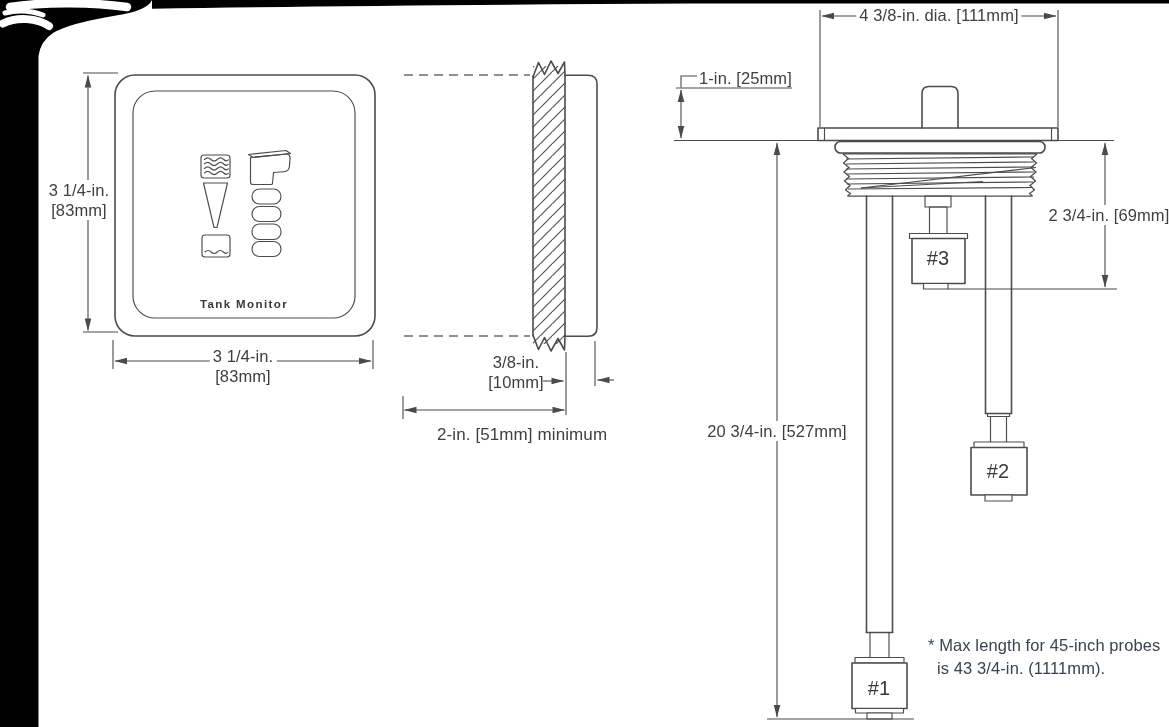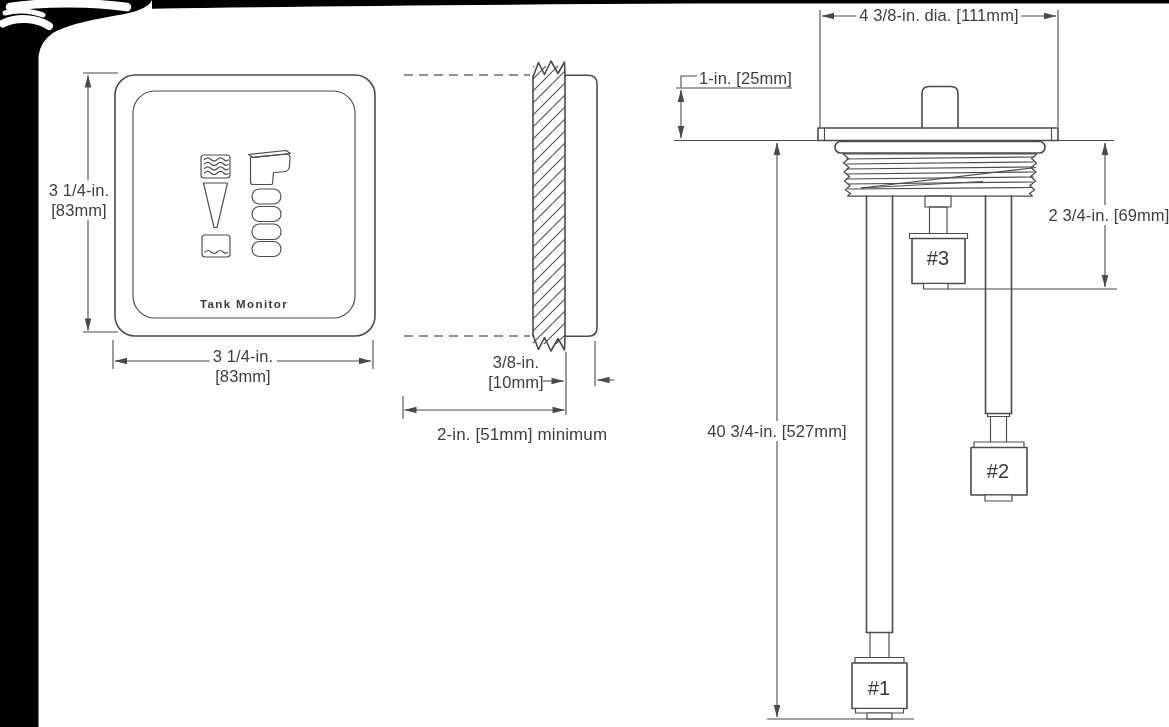--- a/index.html
+++ b/index.html
@@ -221,20 +221,24 @@
 <div class="lbl" style="left:401px; top:424px; line-height:21.5px; font-size:17px;margin-left:36px;">
   <div>2-in. [51mm] minimum</div>
 </div>
 
 <div class="lbl center bgw" style="left:939px; top:15px;">4 3/8-in. dia. [111mm]</div>
 
 <div class="lbl" style="left:699px; top:68px;">1-in. [25mm]</div>
 
 <div class="lbl center bgw" style="left:1109px; top:215px;">2 3/4-in. [69mm]</div>
 
-<div class="lbl center bgw" style="left:777px; top:431px;">40 3/4-in. [527mm]</div>
+<div class="lbl center bgw" style="left:777px; top:431px;">20 3/4-in. [527mm]</div>
 
 <div class="lbl float-label center" style="left:879px; top:688px;">#1</div>
 <div class="lbl float-label center" style="left:998px; top:471px;">#2</div>
 <div class="lbl float-label center" style="left:938px; top:258px;">#3</div>
 
+<div class="lbl note" style="left:928px; top:634px;">
+  <div>* Max length for 45-inch probes</div>
+  <div class="ind">is 43 3/4-in. (1111mm).</div>
+</div>
 
 </div>
 
 </body></html>

